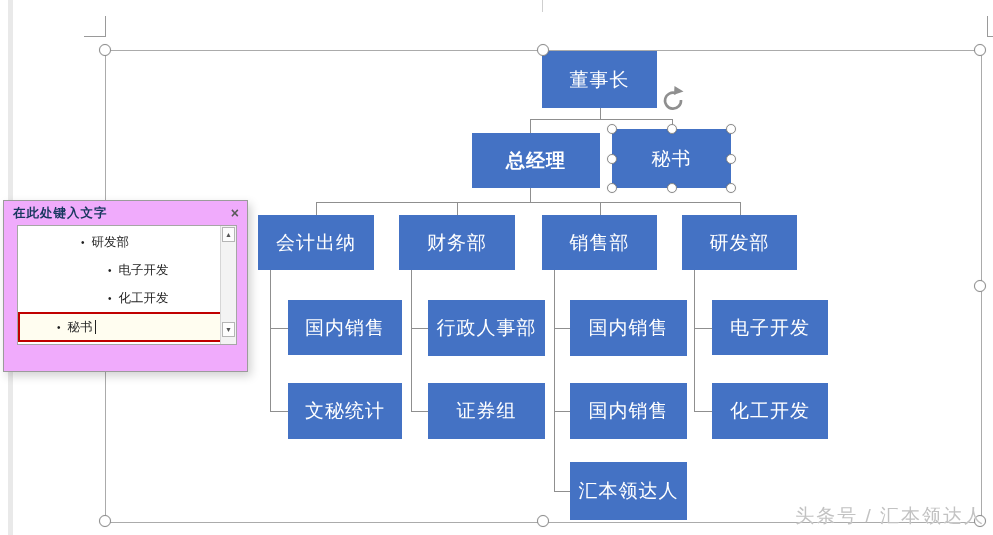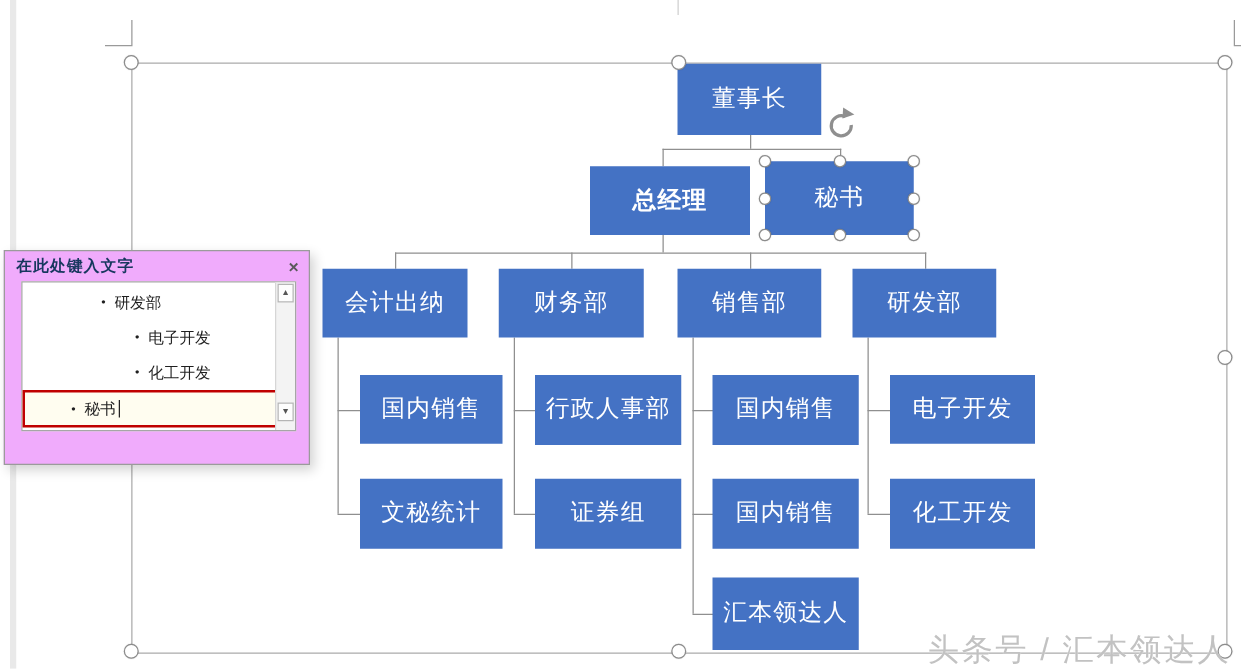--- a/index.html
+++ b/index.html
@@ -24,21 +24,21 @@
   }
   .handle{
     position:absolute;width:10px;height:10px;border-radius:50%;
     background:#ffffff;border:1.5px solid #8c8c8c;box-sizing:border-box;
     box-shadow:0 0 1px rgba(0,0,0,.2);
   }
   .handle.big{width:12px;height:12px;}
   #rotate-handle{position:absolute;}
   
   #watermark{
-    position:absolute;right:8px;top:503px;font-size:25px;letter-spacing:2px;
+    position:absolute;right:8px;top:503px;font-size:19px;letter-spacing:2px;
     color:var(--watermark);text-shadow:0 0 1px rgba(255,255,255,.8);
   }
   
   #text-pane{
     position:absolute;left:3px;top:200px;width:245px;height:172px;
     background:#f0abfc;border:1px solid #9b9b9b;
     box-shadow:3px 4px 9px rgba(0,0,0,.18);z-index:50;box-sizing:border-box;
   }
   .pane-header{height:24px;display:flex;justify-content:space-between;align-items:center;padding:0 8px 0 9px;}
   .pane-title{color:var(--pane-title);font-weight:bold;font-size:12.5px;letter-spacing:1px;}

